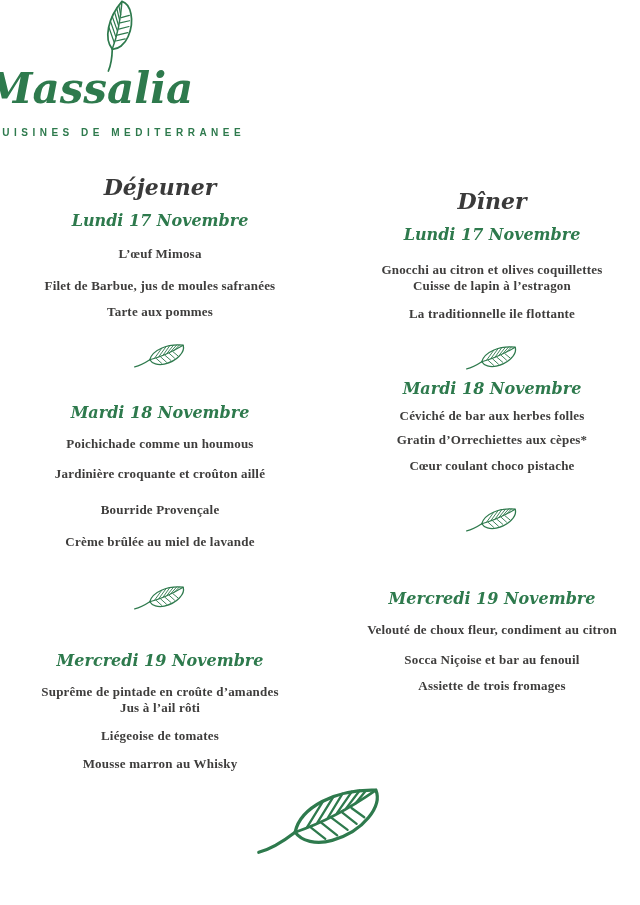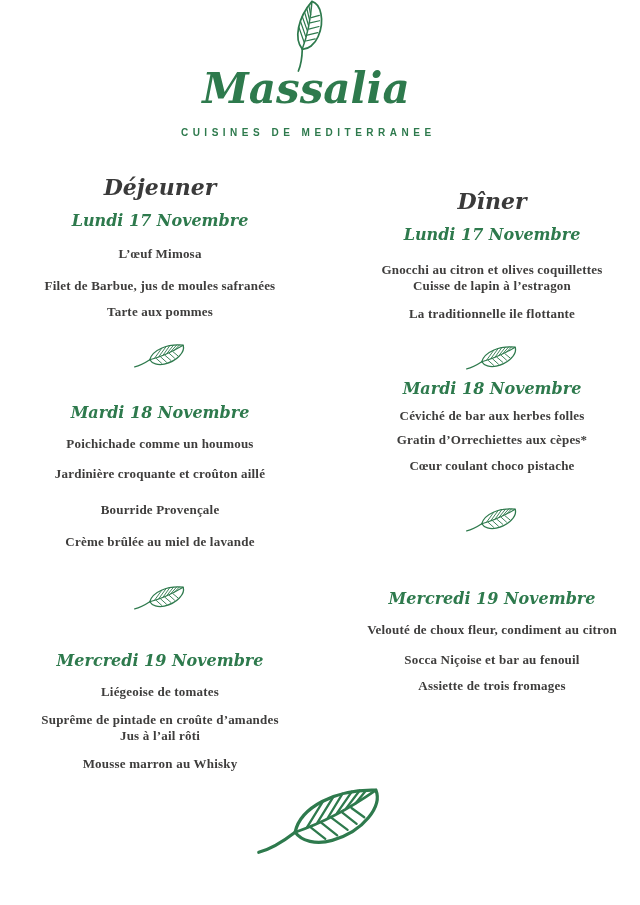--- a/index.html
+++ b/index.html
@@ -1,21 +1,21 @@
 <!DOCTYPE html>
 <html><head>
 <meta charset="utf-8">
 <style>
   html, body { margin:0; padding:0; background:#ffffff; }
   .page {
     position:relative; width:640px; height:905px; background:#ffffff;
     overflow:hidden; font-family:"Liberation Serif", serif;
   }
   
-  .logo { position:absolute; top:6px; left:0; width:640px; text-align:center; }
+  .logo { position:absolute; top:6px; left:0; width:640px; text-align:left; }
   .logo-inner { display:inline-block; transform:translateX(-14px); }
   .logo-leaf { height:58px; display:flex; align-items:center; justify-content:center; }
   .logo-leaf svg { width:72px; height:38px; transform:rotate(-55deg); }
   .brand {
     font-family:"DejaVu Serif", serif; font-style:italic; font-weight:700;
     font-size:42px; line-height:46px; color:#2e7a4d; margin-top:2px;
   }
   .tagline {
     font-family:Liberation Sans, sans-serif; font-size:10px; font-weight:700;
     letter-spacing:4.5px; text-indent:4.5px; color:#2e7a4d; margin-top:15px;
@@ -117,25 +117,25 @@
     </div>
 
     <div class="divider" style="margin-top:34px">
       <svg viewBox="0 0 100 52">
           <use href="#leaf"></use>
         </svg>
     </div>
 
     <h3 class="date" style="margin-top:38px">Mercredi 19 Novembre</h3>
     <div class="group" style="margin-top:12px">
-      <p class="dish">Liégeoise de tomates</p>
+      <p class="dish">Suprême de pintade en croûte d’amandes</p>
+      <p class="dish">Jus à l’ail rôti</p>
     </div>
     <div class="group" style="margin-top:12px">
-      <p class="dish">Suprême de pintade en croûte d’amandes</p>
-      <p class="dish">Jus à l’ail rôti</p>
+      <p class="dish">Liégeoise de tomates</p>
     </div>
     <div class="group" style="margin-top:12px">
       <p class="dish">Mousse marron au Whisky</p>
     </div>
   </section>
 
   <section class="col col-right">
     <h2 class="col-title" style="margin-top:188px">Dîner</h2>
 
     <h3 class="date" style="margin-top:10px">Lundi 17 Novembre</h3>

